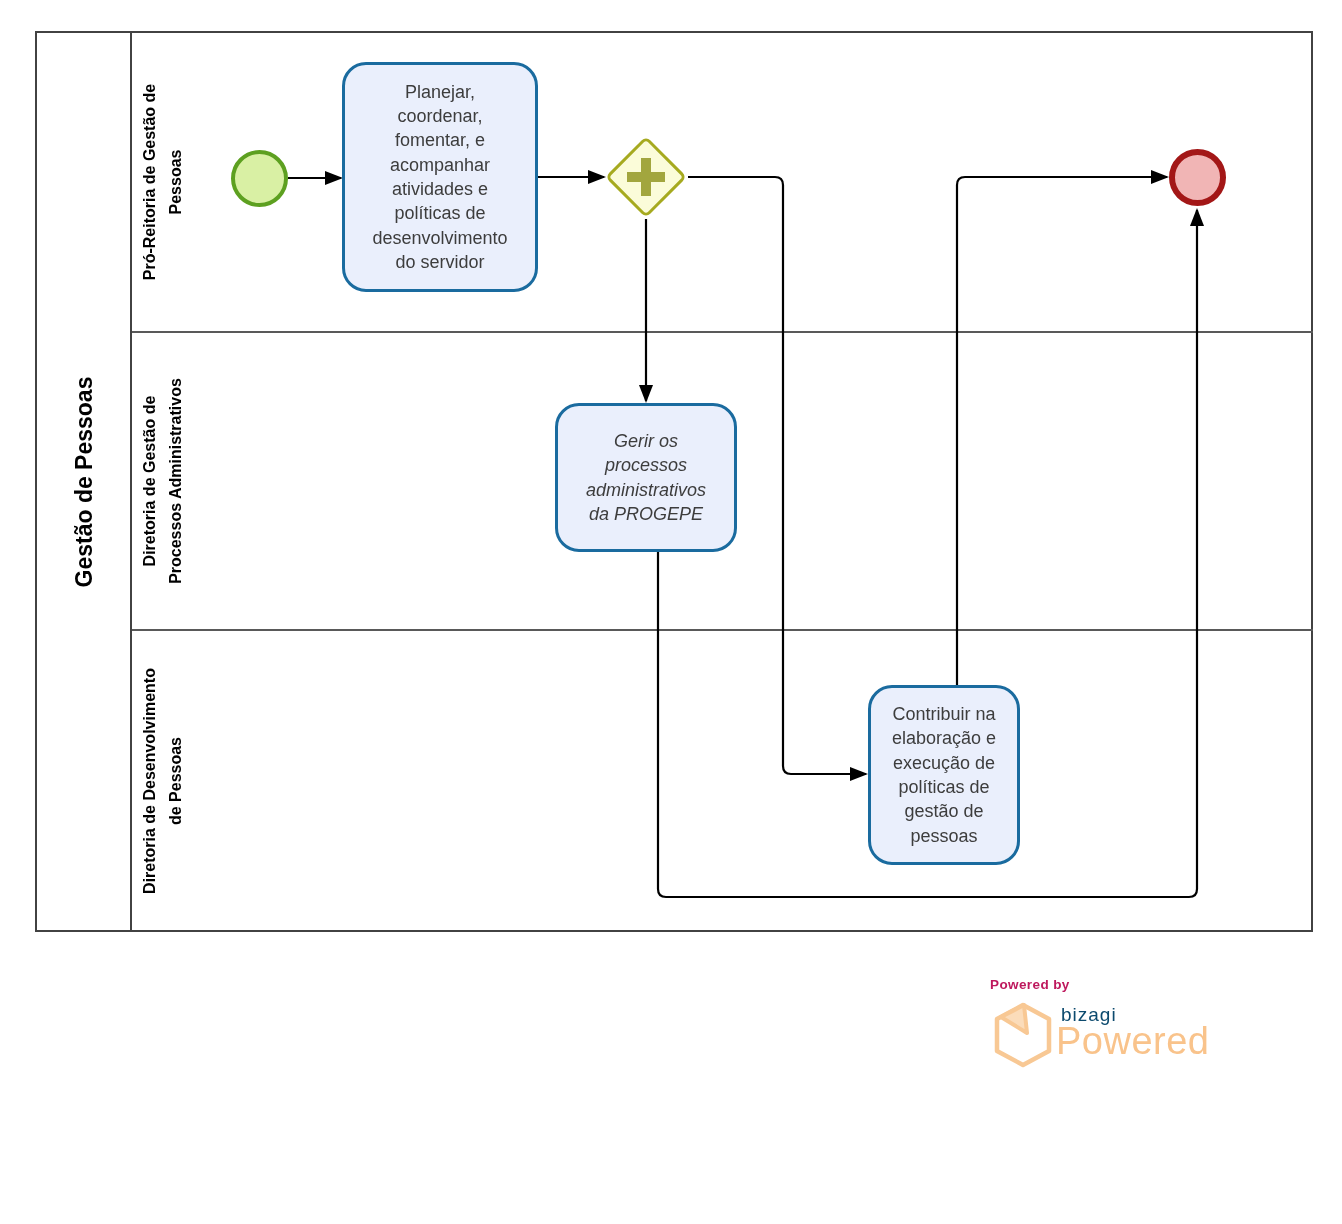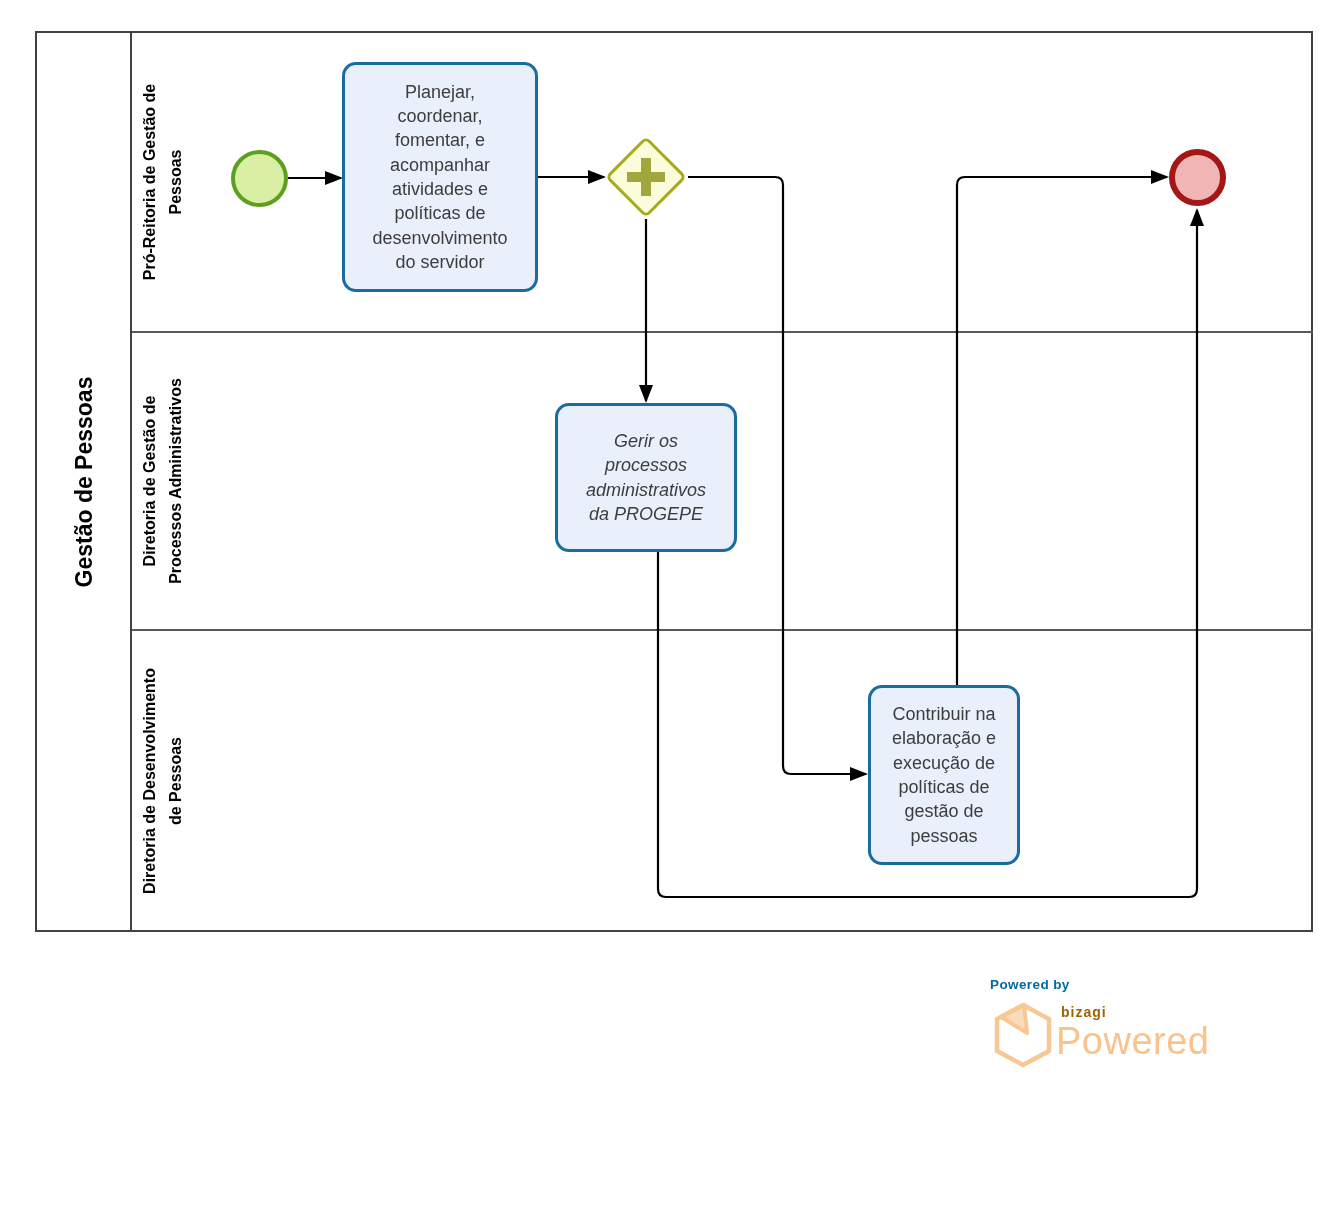--- a/index.html
+++ b/index.html
@@ -23,21 +23,21 @@
   .lane-label-2{left:15px;top:450px;}
   .lane-label-3{left:15px;top:750px;}
 
   
   .flows{position:absolute;left:0;top:0;}
   .flows .flow{stroke:#000;stroke-width:2.2;fill:none;}
   .flows .arrowhead{fill:#000;stroke:none;}
 
   
   .task{position:absolute;box-sizing:border-box;border:3px solid var(--task_border,#1a6b9f);
-        border-radius:14px;background:var(--task_fill,#eaeffc);
+        border-radius:24px;background:var(--task_fill,#eaeffc);
         display:flex;align-items:center;justify-content:center;text-align:center;
         color:#3d3d3d;font-size:18px;line-height:1.35;}
   .task-label{white-space:pre-line;}
   .task-1{left:342px;top:62px;width:196px;height:230px;}
   .task-2{left:555px;top:403px;width:182px;height:149px;font-style:italic;}
   .task-3{left:868px;top:685px;width:152px;height:180px;}
 
   .event{position:absolute;border-radius:50%;box-sizing:border-box;}
   .start{left:231px;top:150px;width:57px;height:57px;
          background:var(--start_fill,#d9f0a4);border:4px solid var(--start_border,#5da020);}
@@ -49,24 +49,24 @@
        border:3px solid var(--gateway_border,#a6aa1f);border-radius:6px;transform:rotate(45deg);}
   .gateway-plus{position:absolute;left:627px;top:158px;width:38px;height:38px;}
   .gateway-plus .ph{position:absolute;left:0;top:14px;width:38px;height:10px;
        background:var(--gateway_plus,#a2a63e);}
   .gateway-plus .pv{position:absolute;left:14px;top:0;width:10px;height:38px;
        background:var(--gateway_plus,#a2a63e);}
 
   
   .branding{position:absolute;inset:0;}
   .powered{position:absolute;left:990px;top:977px;font-size:13.5px;font-weight:600;
-           color:#0369a1;letter-spacing:.4px;text-align:right;}
+           color:#be185d;letter-spacing:.4px;text-align:right;}
   .bizagi-hex{position:absolute;left:991px;top:1001px;}
-  .bizagi-name{position:absolute;left:1061px;top:1004px;font-size:14px;font-weight:700;
-           color:#a16207;letter-spacing:1px;}
+  .bizagi-name{position:absolute;left:1061px;top:1004px;font-size:19px;font-weight:400;
+           color:#0c4a6e;letter-spacing:1px;}
   .modeler{position:absolute;left:1056px;top:1020px;font-size:38px;font-weight:500;
            color:var(--brand_orange,#f9c38b);letter-spacing:.5px;}
 </style>
 </head>
 <body>
 
 <div class="canvas">
 
   <div class="pool-frame"></div>
   <div class="band-divider"></div>

